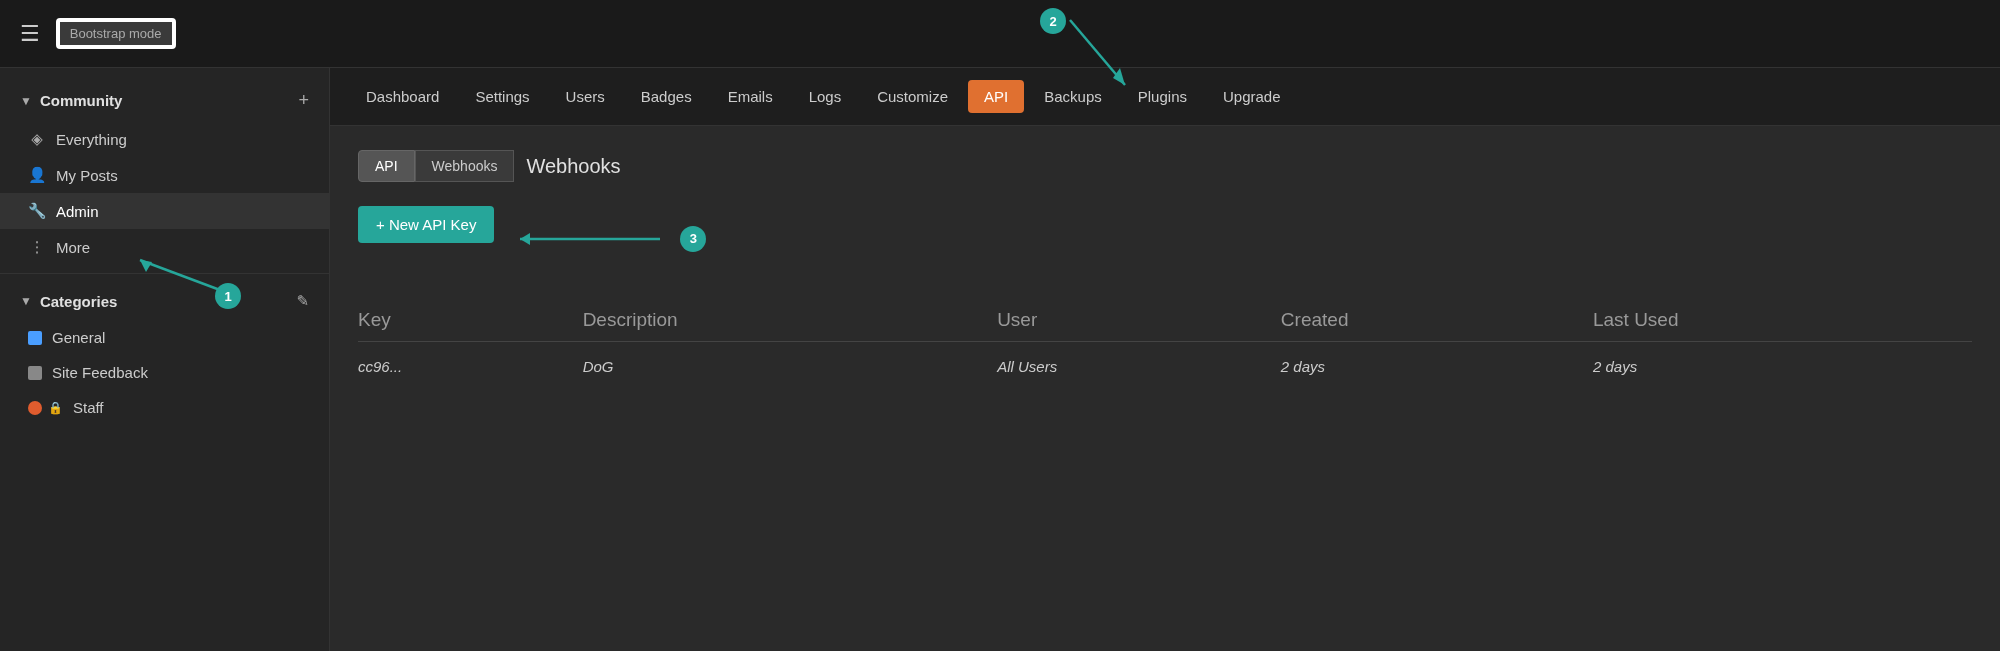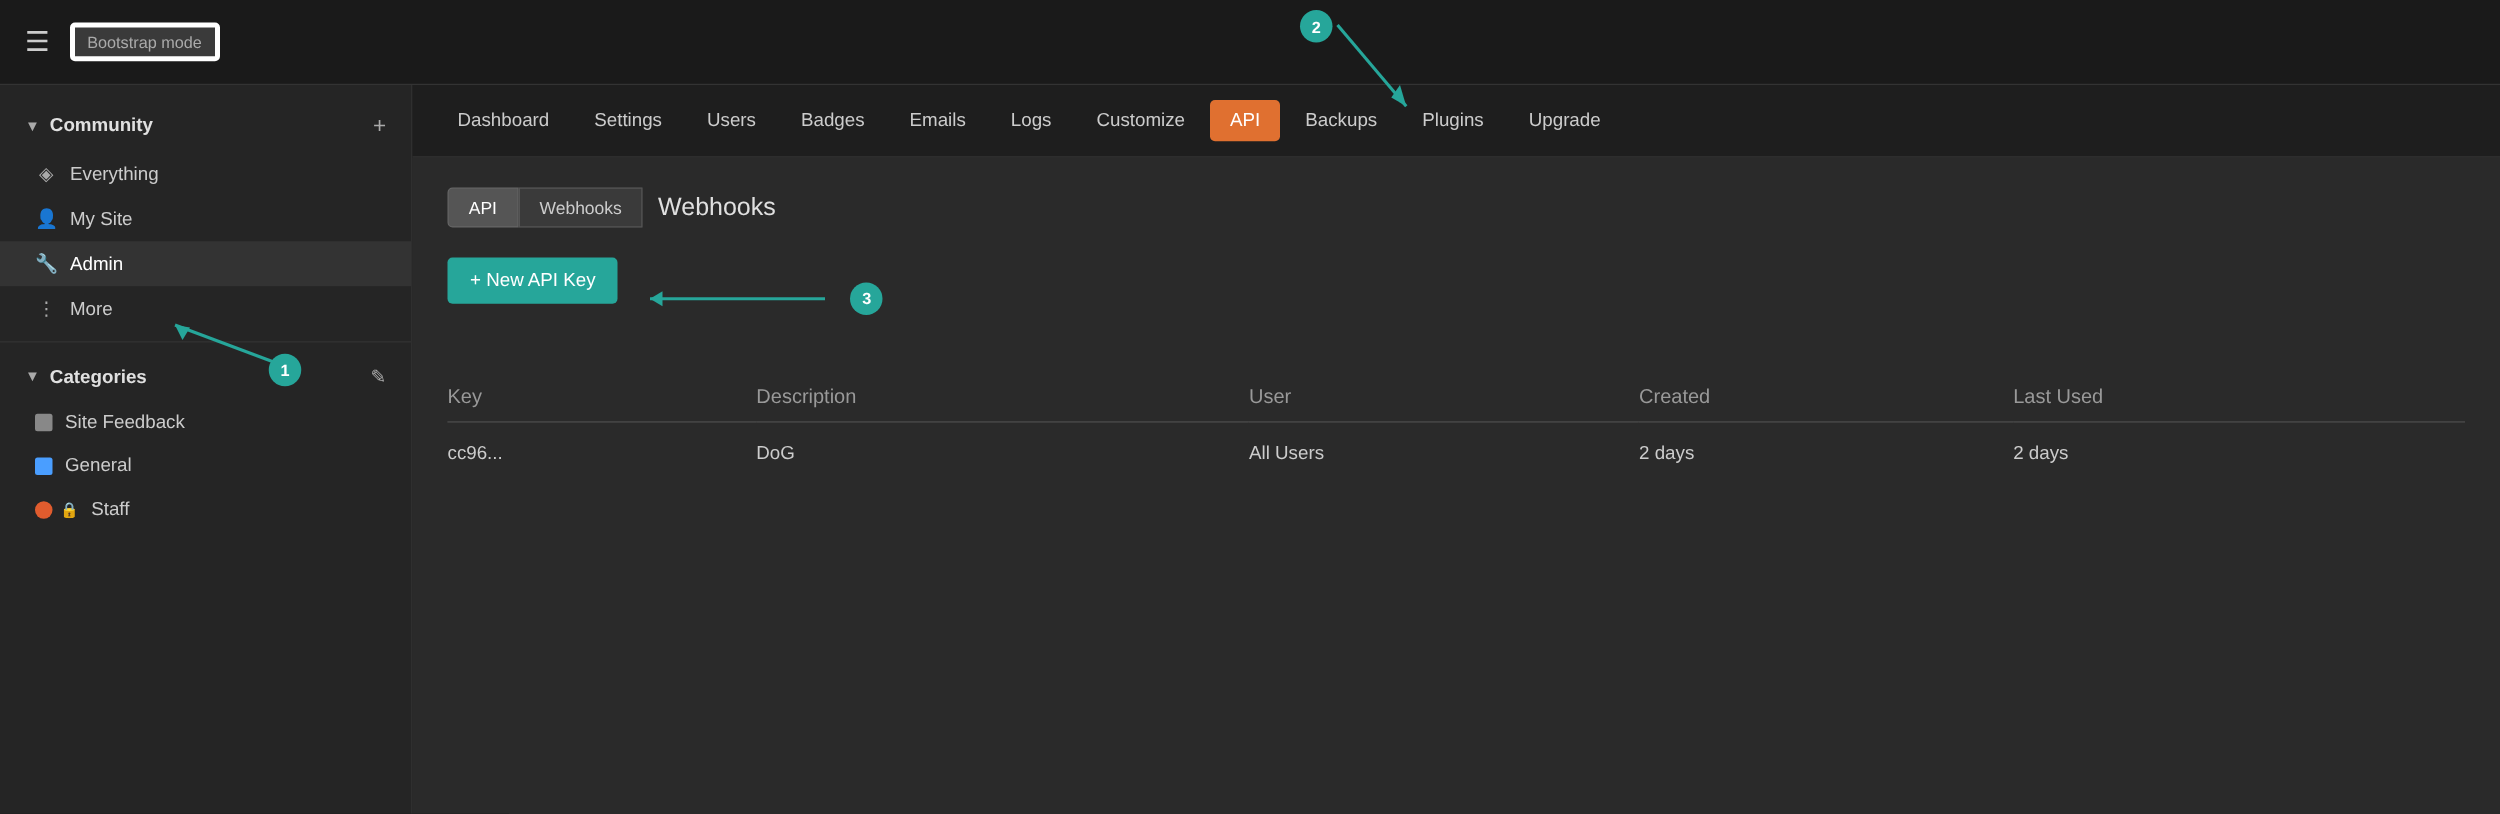--- a/index.html
+++ b/index.html
@@ -222,33 +222,34 @@
     }
 
     
     .api-table {
       width: 100%;
       border-collapse: collapse;
     }
     .api-table th {
       text-align: left;
       padding: 10px 16px 10px 0;
-      font-size: 16px;
+      font-size: 19px;
       color: #999;
       font-weight: 500;
       border-bottom: 1px solid #444;
     }
     .api-table td {
       padding: 16px 16px 16px 0;
       font-size: 15px;
       color: #ccc;
       border-bottom: 1px solid #3a3a3a;
     }
     .api-table tr:last-child td {
       border-bottom: none;
+      font-style: italic;
     }
 
     
     .overlay {
       position: fixed;
       top: 0;
       left: 0;
       width: 2000px;
       height: 651px;
       pointer-events: none;
@@ -274,21 +275,21 @@
       </div>
       <span class="plus-icon">+</span>
     </div>
 
     <div class="sidebar-item">
       <span class="sidebar-item-icon">◈</span>
       <span>Everything</span>
     </div>
     <div class="sidebar-item">
       <span class="sidebar-item-icon">👤</span>
-      <span>My Site</span>
+      <span>My Posts</span>
     </div>
     <div class="sidebar-item active">
       <span class="sidebar-item-icon">🔧</span>
       <span>Admin</span>
     </div>
     <div class="sidebar-item">
       <span class="sidebar-item-icon">⋮</span>
       <span>More</span>
     </div>
 
@@ -296,26 +297,26 @@
 
     <div class="sidebar-section-header">
       <div class="sidebar-section-title">
         <span class="chevron-icon">▼</span>
         <span>Categories</span>
       </div>
       <span class="plus-icon" style="font-size:15px; color:#aaa;">✎</span>
     </div>
 
     <div class="sidebar-item">
+      <span class="category-color-dot" style="background:#4a9eff;"></span>
+      <span>General</span>
+    </div>
+    <div class="sidebar-item">
       <span class="category-color-dot" style="background:#888;"></span>
       <span>Site Feedback</span>
-    </div>
-    <div class="sidebar-item">
-      <span class="category-color-dot" style="background:#4a9eff;"></span>
-      <span>General</span>
     </div>
     <div class="sidebar-item">
       <span class="category-color-dot" style="background:#e05c2e; border-radius:50%;"></span>
       <span style="font-size:12px; color:#aaa; margin-left:-4px;">🔒</span>
       <span>Staff</span>
     </div>
   </div>
 
   <div class="content-area">
 

